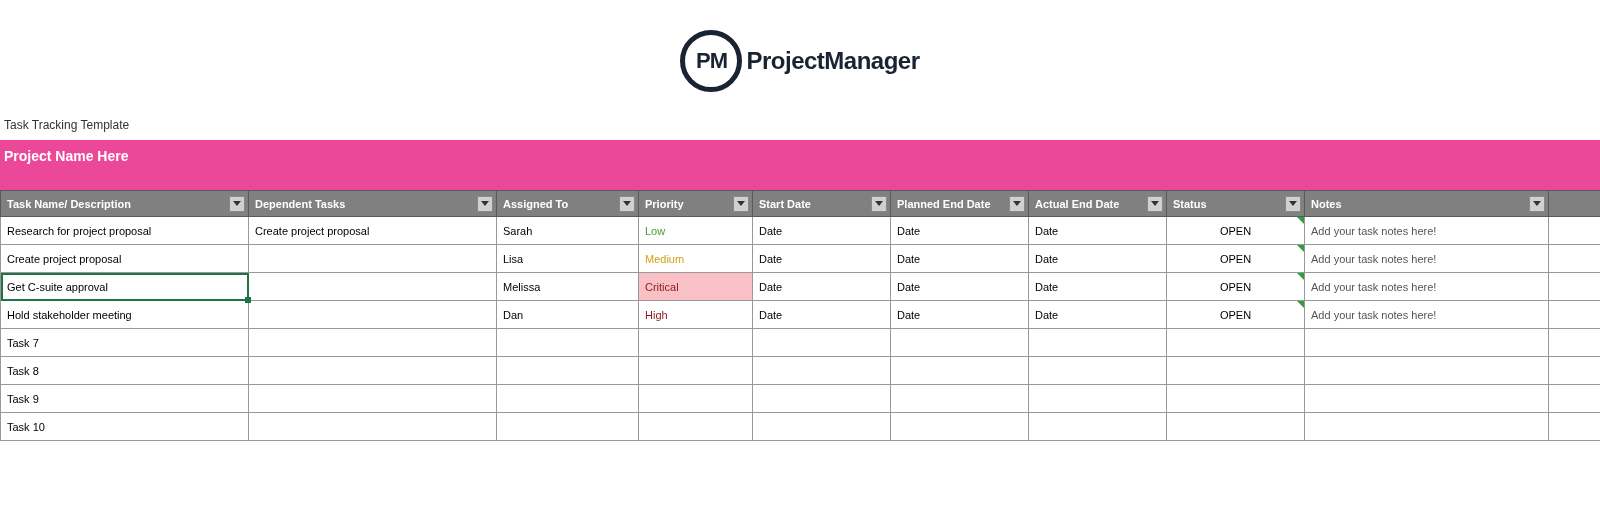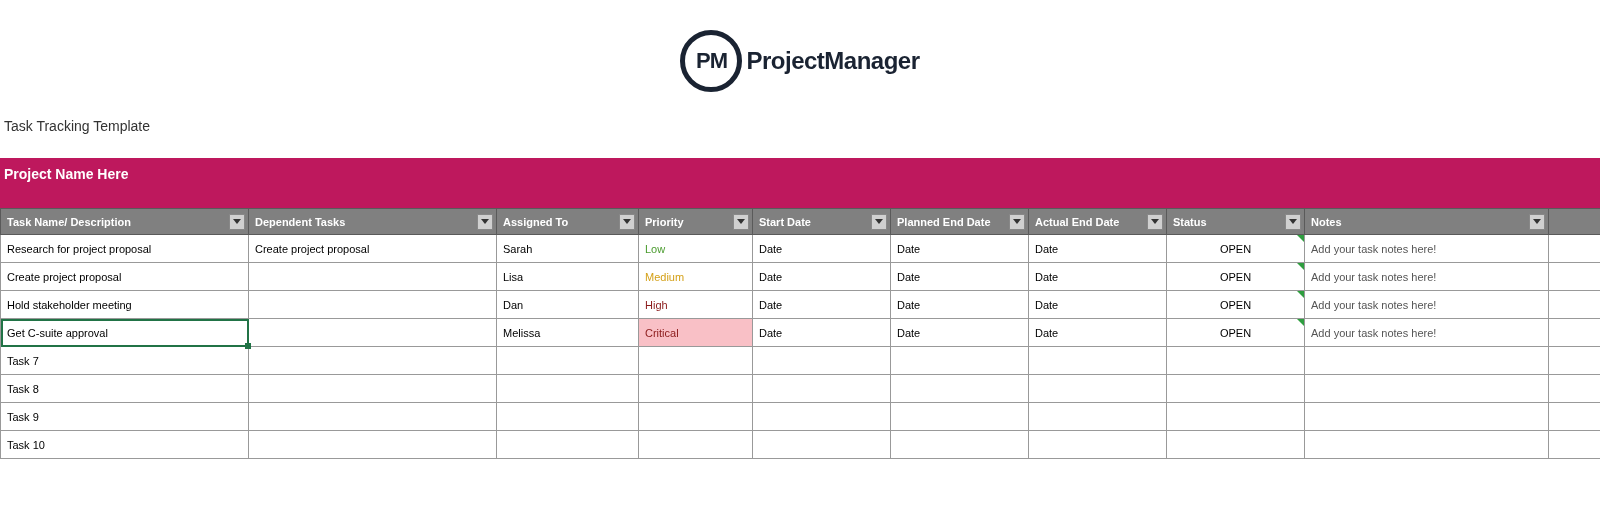--- a/index.html
+++ b/index.html
@@ -32,27 +32,27 @@
       font-size: 22px;
       letter-spacing: -1px;
     }
     .pm-text {
       font-size: 24px;
       font-weight: 700;
       color: #1a2332;
       letter-spacing: -0.5px;
     }
     .subtitle {
-      font-size: 14px;
+      font-size: 12px;
       font-weight: 400;
       color: #333;
-      padding: 6px 4px 24px 4px;
+      padding: 6px 4px 8px 4px;
     }
     .black-bar {
-      background: #be185d;
+      background: #ec4899;
       color: #fff;
       font-weight: 700;
       font-size: 14px;
       padding: 8px 4px;
       height: 50px;
       display: flex;
       align-items: flex-start;
     }
     table {
       width: 100%;
@@ -208,44 +208,44 @@
         <td>Lisa</td>
         <td class="priority-medium">Medium</td>
         <td>Date</td>
         <td>Date</td>
         <td>Date</td>
         <td class="status">OPEN</td>
         <td class="notes">Add your task notes here!</td>
         <td></td>
       </tr>
       <tr>
+        <td class="task-name selected">Get C-suite approval</td>
+        <td></td>
+        <td>Melissa</td>
+        <td class="priority-critical">Critical</td>
+        <td>Date</td>
+        <td>Date</td>
+        <td>Date</td>
+        <td class="status">OPEN</td>
+        <td class="notes">Add your task notes here!</td>
+        <td></td>
+      </tr>
+      <tr>
         <td class="task-name">Hold stakeholder meeting</td>
         <td></td>
         <td>Dan</td>
         <td class="priority-high">High</td>
         <td>Date</td>
         <td>Date</td>
         <td>Date</td>
         <td class="status">OPEN</td>
         <td class="notes">Add your task notes here!</td>
         <td></td>
       </tr>
       <tr>
-        <td class="task-name selected">Get C-suite approval</td>
-        <td></td>
-        <td>Melissa</td>
-        <td class="priority-critical">Critical</td>
-        <td>Date</td>
-        <td>Date</td>
-        <td>Date</td>
-        <td class="status">OPEN</td>
-        <td class="notes">Add your task notes here!</td>
-        <td></td>
-      </tr>
-      <tr>
         <td class="task-name">Task 7</td>
         <td></td>
         <td></td>
         <td></td>
         <td></td>
         <td></td>
         <td></td>
         <td></td>
         <td class="notes"></td>
         <td></td>

